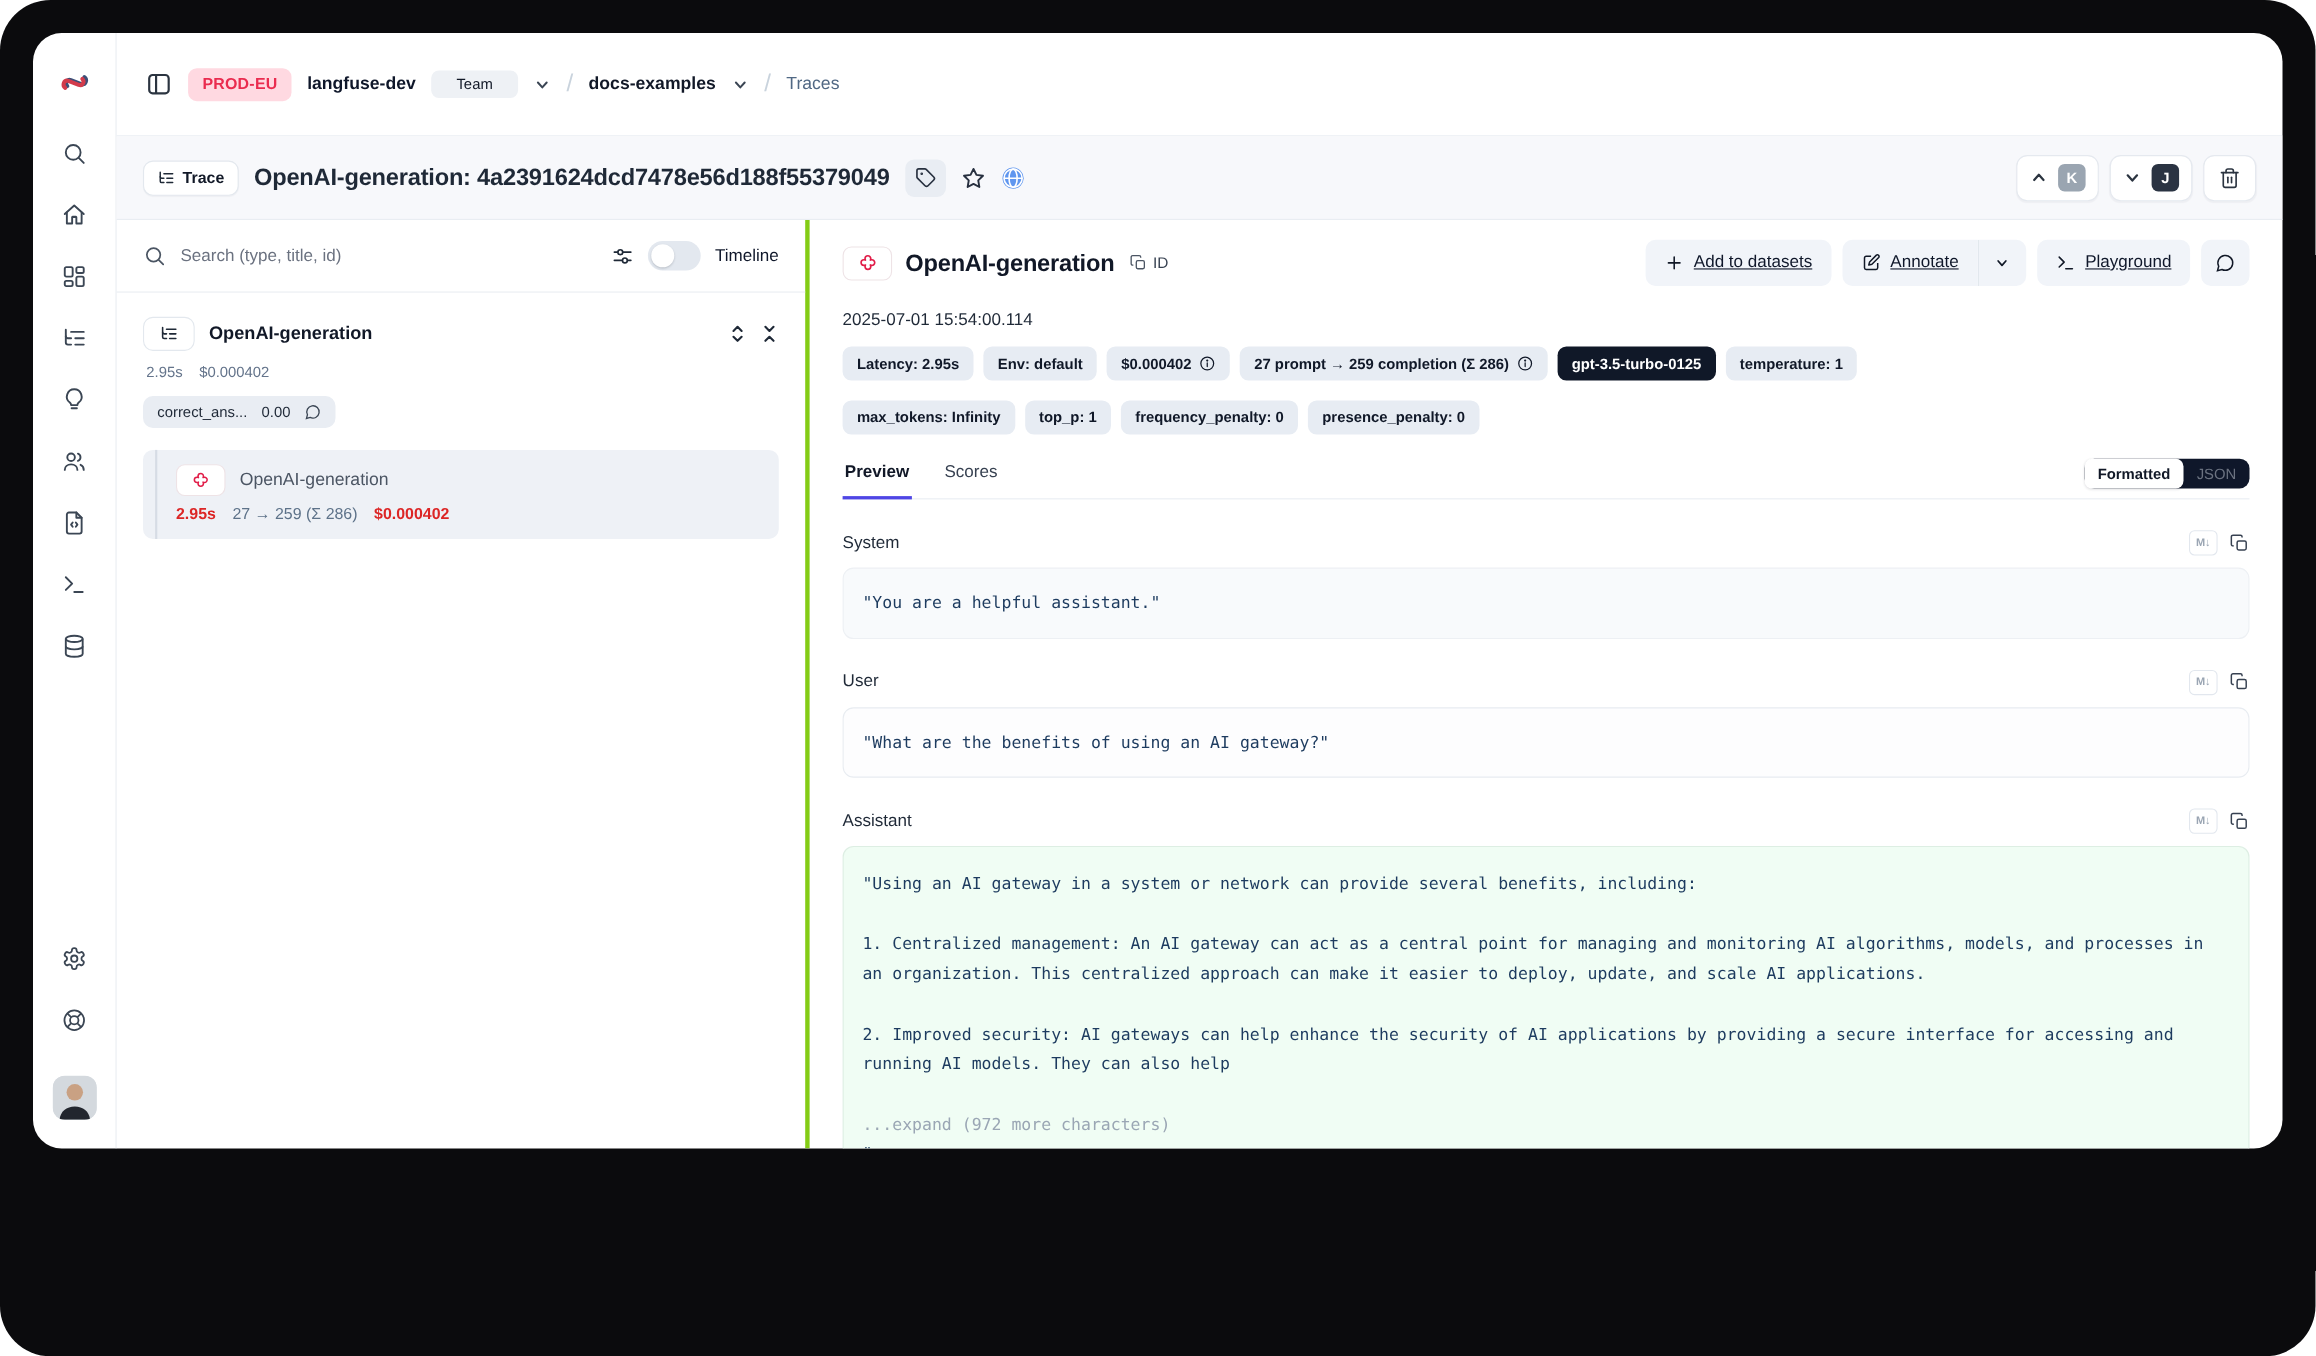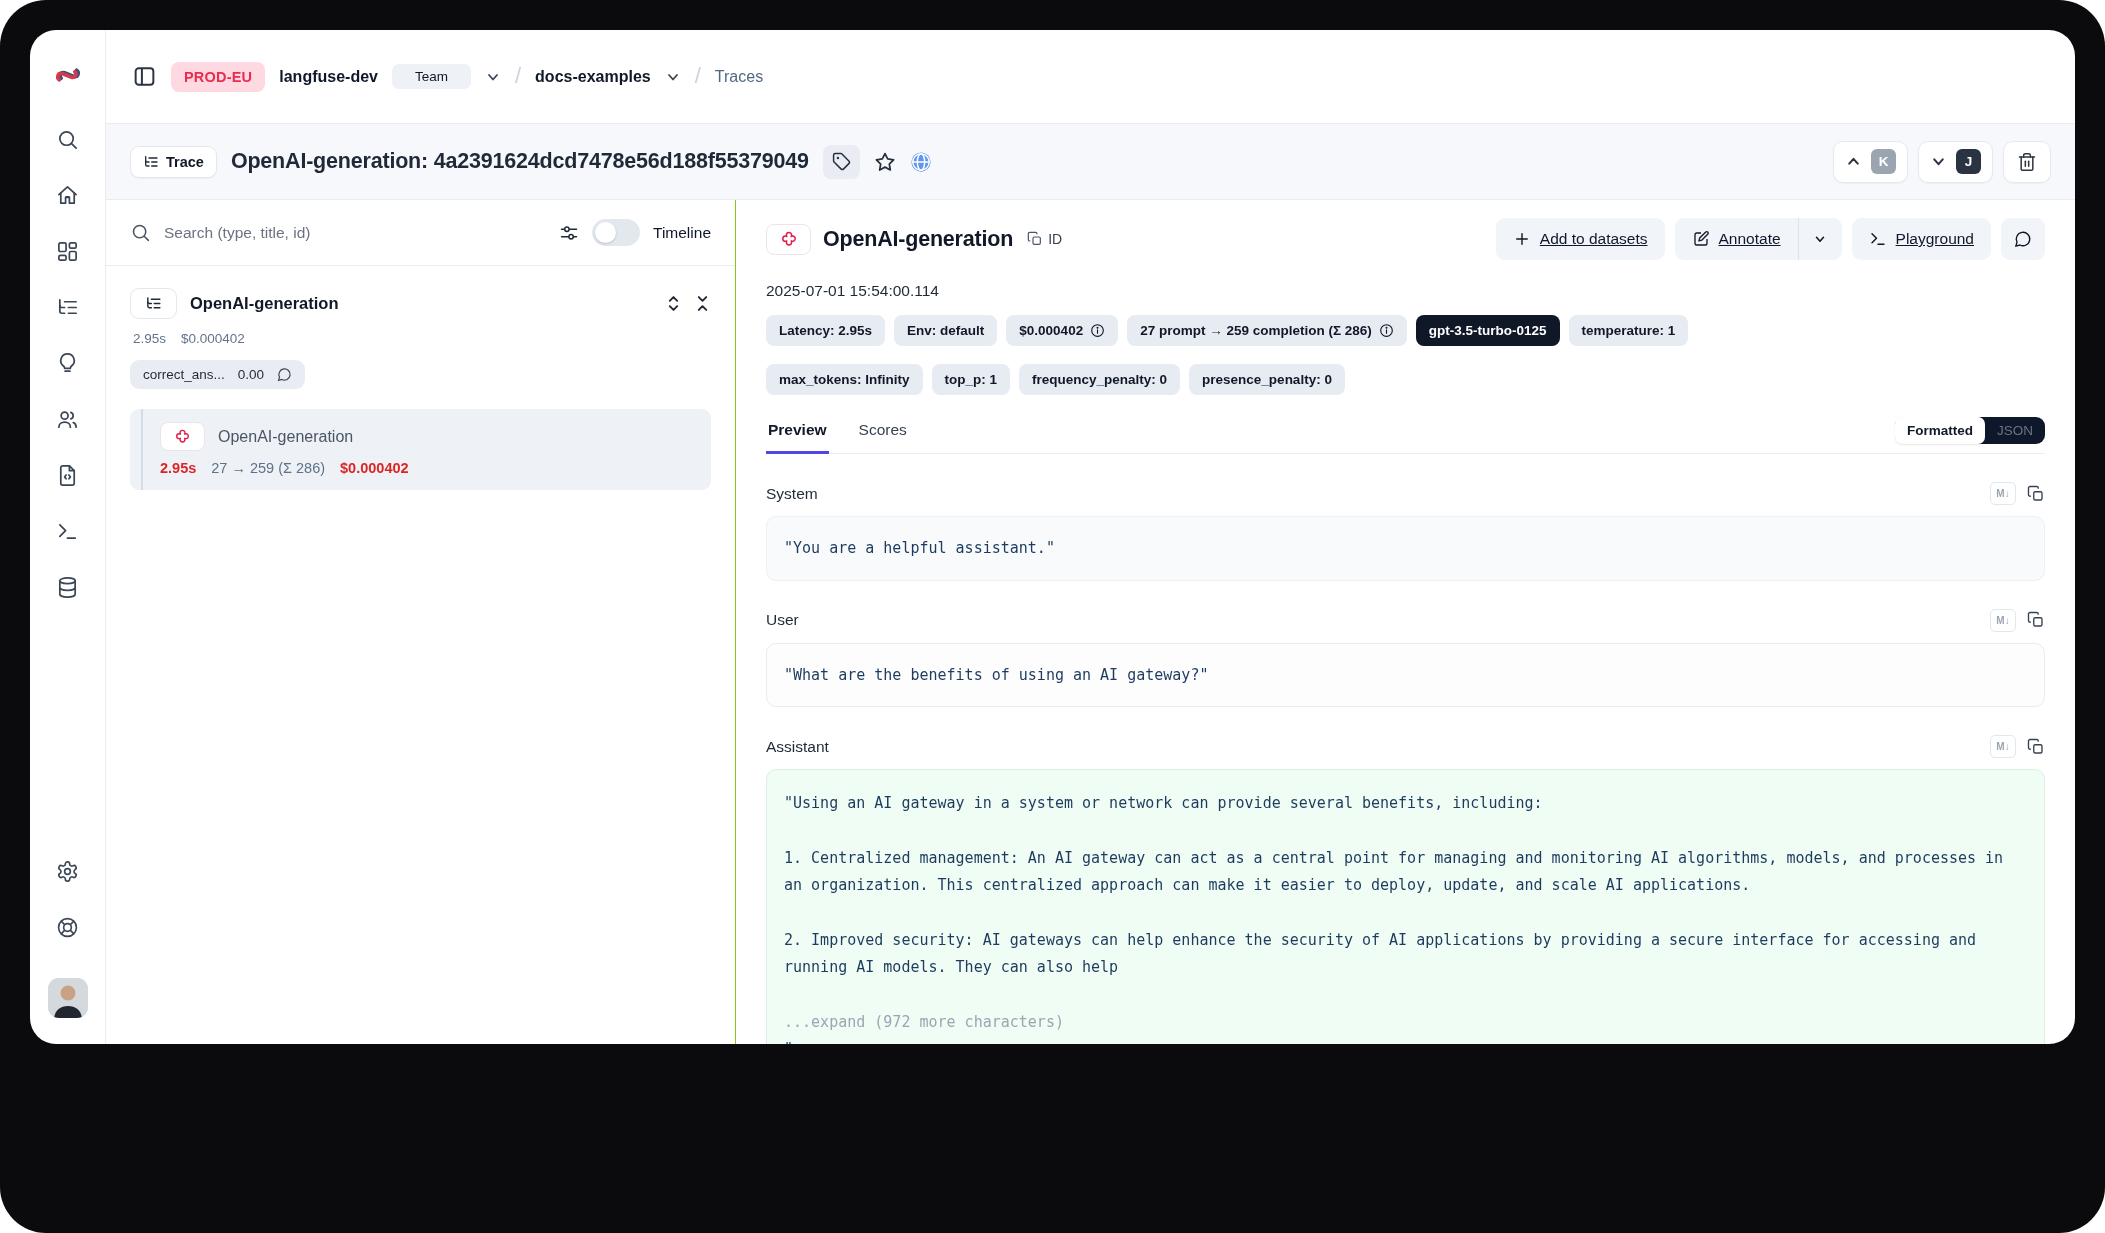--- a/index.html
+++ b/index.html
@@ -40,21 +40,21 @@
   .nav-btn { background:#fff; border:1px solid #e5e9ef; border-radius:10px; height:42px; padding:0 11px; display:flex; align-items:center; gap:9px; cursor:pointer; box-shadow:0 1px 1px rgba(16,24,40,.04); }
   .nav-btn svg { width:17px; height:17px; color:#2b3440; }
   .key { width:25px; height:25px; border-radius:6px; color:#fff; font-size:13.5px; font-weight:700; display:flex; align-items:center; justify-content:center; }
   .key.gray { background:#9aa5b1; }
   .key.dark { background:#2a3342; }
   .trash-btn { width:48px; justify-content:center; }
   .trash-btn svg { width:20px; height:20px; }
 
   
   .content { flex:1; display:flex; min-height:0; }
-  .tree-panel { width:630px; flex:0 0 630px; border-right:1px solid #84cc16; display:flex; flex-direction:column; }
+  .tree-panel { width:630px; flex:0 0 630px; border-right:4px solid #84cc16; display:flex; flex-direction:column; }
   .search-row { height:66px; flex:0 0 66px; display:flex; align-items:center; gap:13px; padding:0 24px; border-bottom:1px solid #e9edf2; }
   .search-row svg.mag { width:21px; height:21px; color:#4b5563; }
   .search-input { border:none; outline:none; flex:1; font-size:15.5px; color:#111827; font-family:"Liberation Sans",sans-serif; background:transparent; }
   .search-input::placeholder { color:#6b7280; }
   .sliders { width:20px; height:20px; color:#1f2937; cursor:pointer; }
   .toggle { width:48px; height:27px; border-radius:14px; background:#e3e8ef; position:relative; cursor:pointer; flex:0 0 48px; }
   .toggle .knob { position:absolute; left:3px; top:3px; width:21px; height:21px; border-radius:50%; background:#fff; box-shadow:0 1px 2px rgba(16,24,40,.2); }
   .timeline-lab { font-size:15.5px; color:#0f172a; }
 
   .tree-body { padding:22px 24px; }

